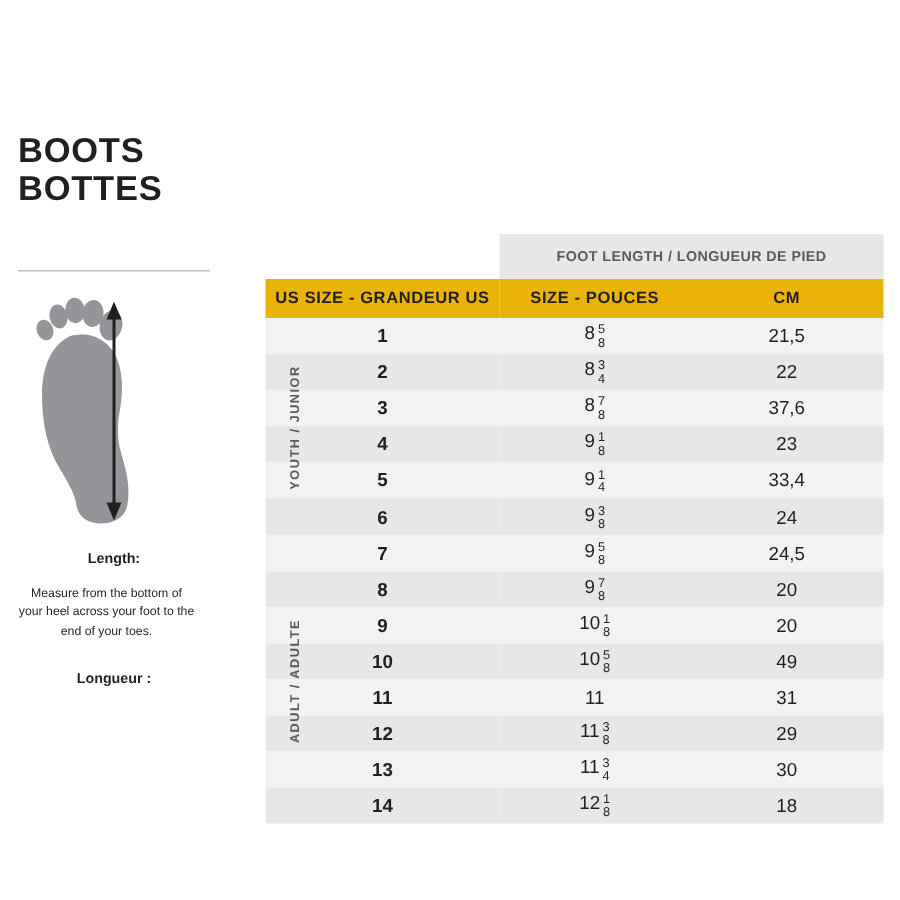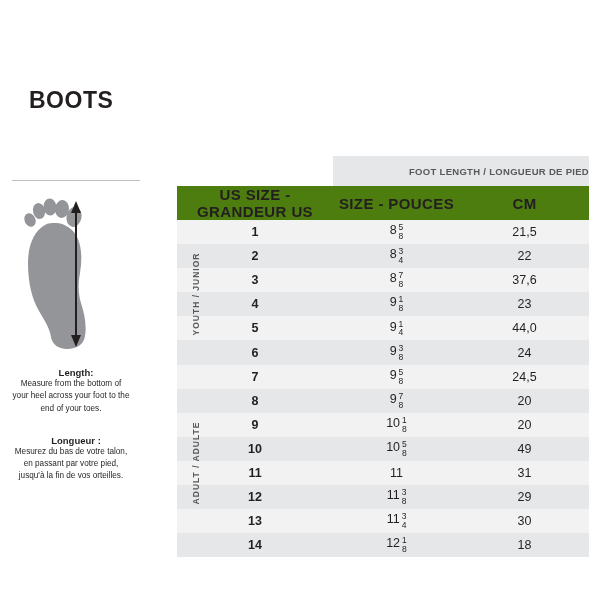--- a/index.html
+++ b/index.html
@@ -18,21 +18,21 @@
 
   #page {
     position: relative;
     width: 600px;
     height: 600px;
   }
 
   
   .title-block {
     position: absolute;
-    left: 29px;
+    left: 12px;
     top: 88px;
     line-height: 1.08;
   }
   .title-line {
     font-size: 23px;
     font-weight: bold;
     letter-spacing: 0.5px;
     color: #231f20;
     display: block;
   }
@@ -64,21 +64,21 @@
   .info-head {
     font-size: 9.5px;
     font-weight: bold;
     margin-top: 8px;
     color: #231f20;
   }
   .info-body {
     font-size: 8.2px;
     line-height: 1.5;
     color: #231f20;
-    margin-top: 0;
+    margin-top: 12px;
     width: 118px;
   }
   .info-gap {
     height: 12px;
   }
 
   
   .table-area {
     position: absolute;
     left: 155px;
@@ -98,38 +98,38 @@
 
   .col-group { width: 22px; }
   .col-us { width: 156px; }
   .col-inch { width: 127px; }
   .col-cm { width: 129px; }
 
   
   .hdr-foot {
     height: 30px;
     background: #e6e7e8;
-    text-align: right;
+    text-align: center;
     vertical-align: middle;
     font-size: 9.5px;
     font-weight: bold;
     letter-spacing: 0.3px;
     color: #58595b;
   }
   .blank-cell {
     background: #ffffff;
   }
 
   
   .hdr-col {
     height: 26px;
-    background: #4d7c0f;
+    background: #eab308;
     text-align: center;
     vertical-align: middle;
-    font-size: 15px;
+    font-size: 11px;
     font-weight: bold;
     letter-spacing: 0.4px;
     color: #231f20;
     border-bottom: 1px solid #ffffff;
   }
 
   
   .row-cell {
     height: 24.1px;
     text-align: center;
@@ -193,20 +193,21 @@
     font-size: 12.5px;
   }
 </style>
 </head>
 <body>
 
 <div id="page">
 
   <div class="title-block">
     <span class="title-line">BOOTS</span>
+    <span class="title-line">BOTTES</span>
   </div>
 
   <div class="left-col">
     <div class="rule"></div>
 
     <div class="foot-wrap">
       <svg class="foot-svg" width="128" height="172" viewBox="0 0 128 172">
         <g fill="#939598">
 
           <path d="M33 38 C22 44 16 58 16 76 C16 96 20 112 27 124 C33 134 38 142 39 150
@@ -225,21 +226,20 @@
           <polygon points="64,14 59,26 69,26" stroke="none"></polygon>
           <polygon points="64,160 59,148 69,148" stroke="none"></polygon>
         </g>
       </svg>
     </div>
 
     <div class="info-head">Length:</div>
     <div class="info-body">Measure from the bottom of your heel across your foot to the end of your toes.</div>
     <div class="info-gap"></div>
     <div class="info-head">Longueur :</div>
-    <div class="info-body">Mesurez du bas de votre talon, en passant par votre pied, jusqu'à la fin de vos orteilles.</div>
   </div>
 
   <div class="table-area">
     <table class="size-table">
       <colgroup>
         <col class="col-group">
         <col class="col-us">
         <col class="col-inch">
         <col class="col-cm">
       </colgroup>
@@ -273,21 +273,21 @@
             <td class="row-cell val">37,6</td>
           </tr>
           <tr class="alt">
             <td class="row-cell us">4</td>
             <td class="row-cell val"><span class="inch-val">9</span><span class="frac"><span class="num">1</span><span class="den">8</span></span></td>
             <td class="row-cell val">23</td>
           </tr>
           <tr class="plain">
             <td class="row-cell us">5</td>
             <td class="row-cell val"><span class="inch-val">9</span><span class="frac"><span class="num">1</span><span class="den">4</span></span></td>
-            <td class="row-cell val">44,0</td>
+            <td class="row-cell val">33,4</td>
           </tr>
           <tr class="alt">
             <td class="row-cell us">6</td>
             <td class="row-cell val"><span class="inch-val">9</span><span class="frac"><span class="num">3</span><span class="den">8</span></span></td>
             <td class="row-cell val">24</td>
           </tr>
           <tr class="plain">
             <td class="group-cell" rowspan="8"><span class="vert-label">ADULT / ADULTE</span></td>
             <td class="row-cell us">7</td>
             <td class="row-cell val"><span class="inch-val">9</span><span class="frac"><span class="num">5</span><span class="den">8</span></span></td>

